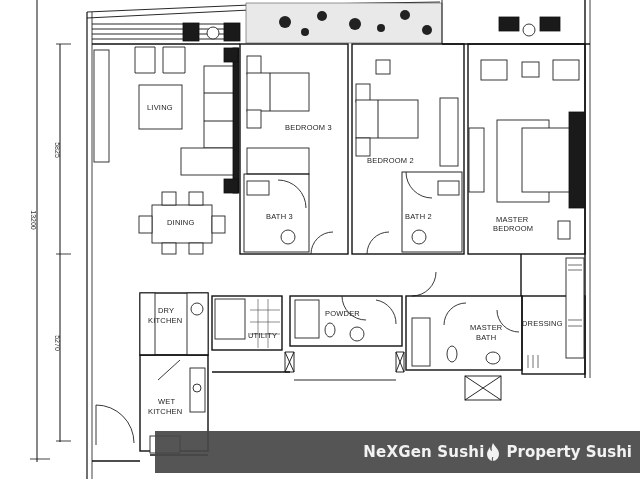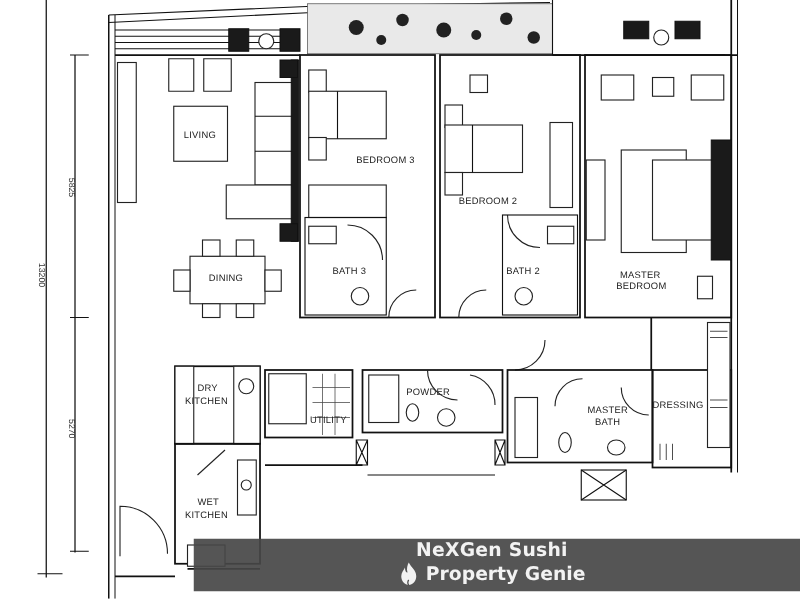--- a/index.html
+++ b/index.html
@@ -8,22 +8,22 @@
   .lbl { font-family:"Liberation Sans", sans-serif; font-size:7.5px; fill:#222; letter-spacing:0.2px; }
   .dim { font-family:"Liberation Sans", sans-serif; font-size:7px; fill:#333; }
   .w { stroke:#111; fill:none; stroke-width:1.4; }
   .wt { stroke:#111; fill:none; stroke-width:0.9; }
   .furn { stroke:#222; fill:#fff; stroke-width:0.9; }
   .dark { fill:#1a1a1a; stroke:#111; stroke-width:0.8; }
   .door { stroke:#222; fill:none; stroke-width:0.9; }
   #watermark {
     position:absolute; left:155px; top:431px; width:485px; height:42px;
     background:rgba(70,70,70,0.92);
-    display:flex; align-items:center; justify-content:flex-start;
-    box-sizing:border-box; padding:0 8px 0 0;flex-direction:column;
+    display:flex; align-items:center; justify-content:flex-end;
+    box-sizing:border-box; padding:0 8px 0 0;
   }
   #wm-left { color:#f2f2f2; font-family:"DejaVu Sans", sans-serif; font-weight:bold; font-size:15px; letter-spacing:0.2px; }
   #wm-right { display:flex; align-items:center; gap:6px; }
   #wm-brand { color:#f2f2f2; font-family:"DejaVu Sans", sans-serif; font-weight:bold; font-size:15px; }
   #flame { width:16px; height:20px; }
 </style>
 </head>
 <body>
 
 <svg id="plan" viewBox="0 0 640 479" xmlns="http://www.w3.org/2000/svg">
@@ -239,15 +239,15 @@
   </g>
 </svg>
 
 <div id="watermark">
   <span id="wm-left">NeXGen Sushi</span>
   <span id="wm-right">
     <svg id="flame" viewBox="0 0 16 20">
       <path d="M8,1 C10,5 14,7 14,12 C14,16 11,19 8,19 C5,19 2,16 2,12 C2,9 4,7 5,5 C5,8 6,9 7,9 C6,6 7,3 8,1 Z" fill="#f2f2f2"></path>
       <path d="M8,19 C7,18 7,16 8,15" stroke="#464646" stroke-width="1" fill="none"></path>
     </svg>
-    <span id="wm-brand">Property Genie</span>
+    <span id="wm-brand">Property Sushi</span>
   </span>
 </div>
 
 </body></html>

